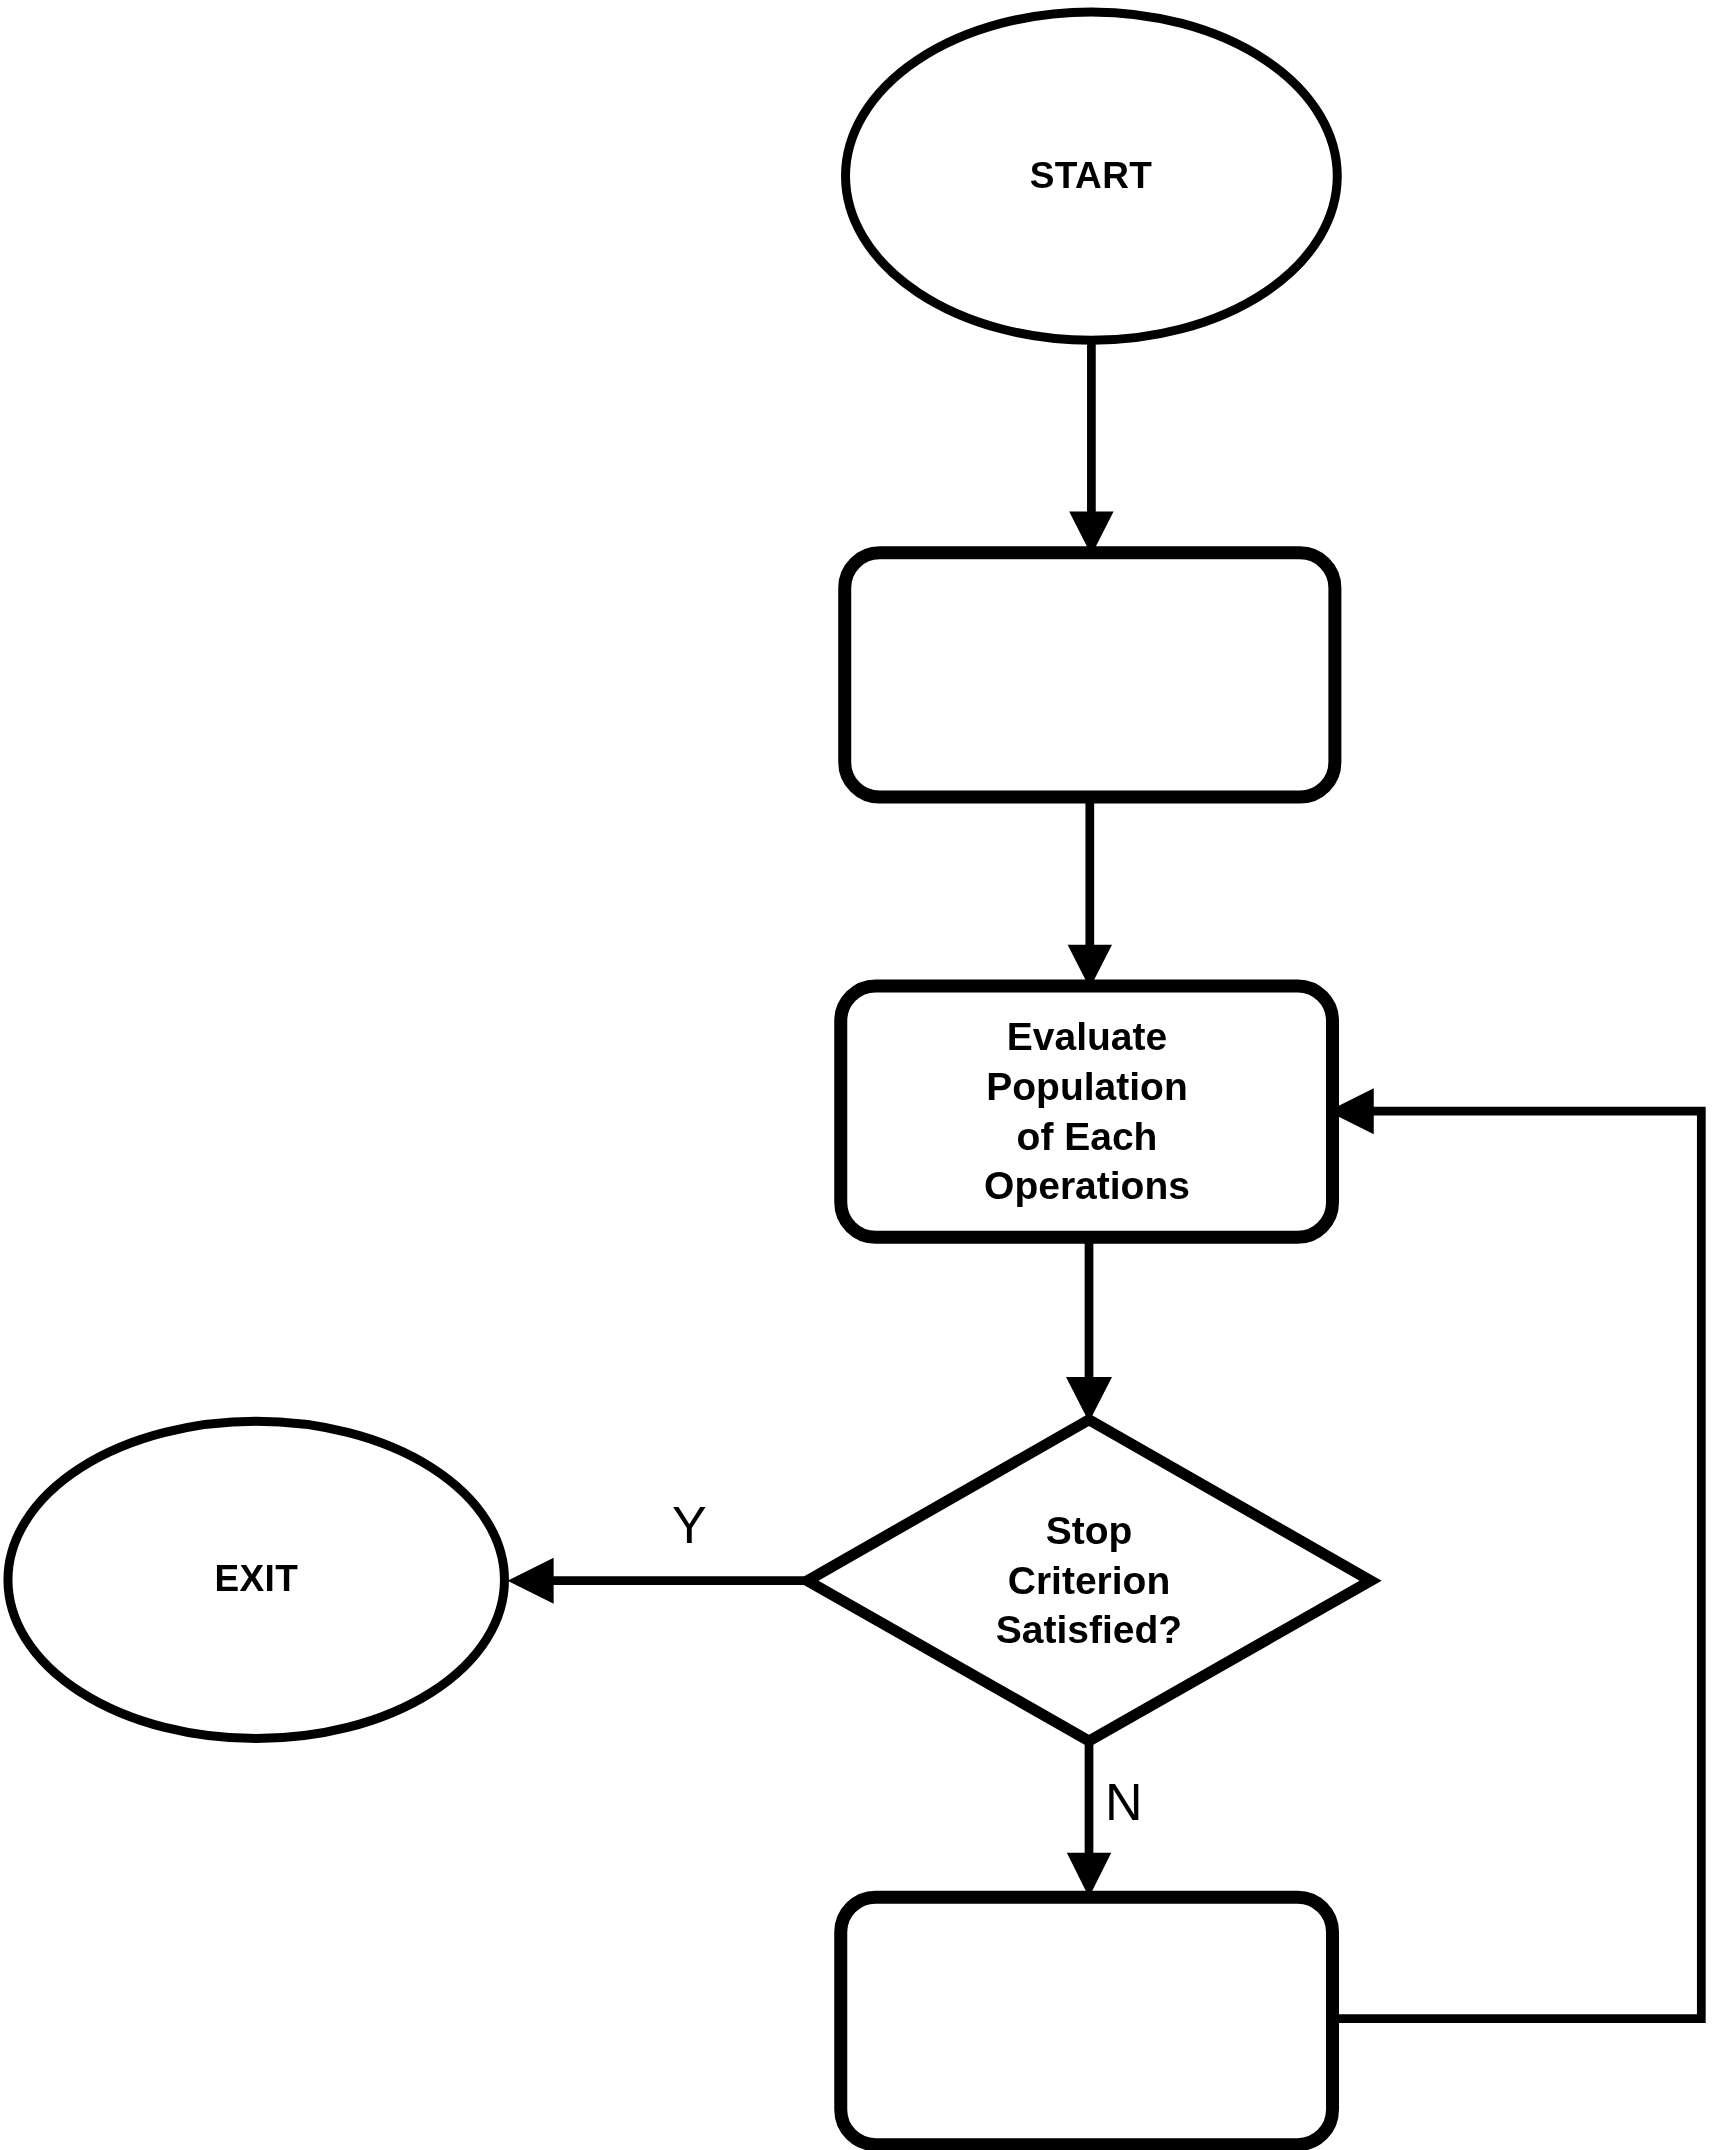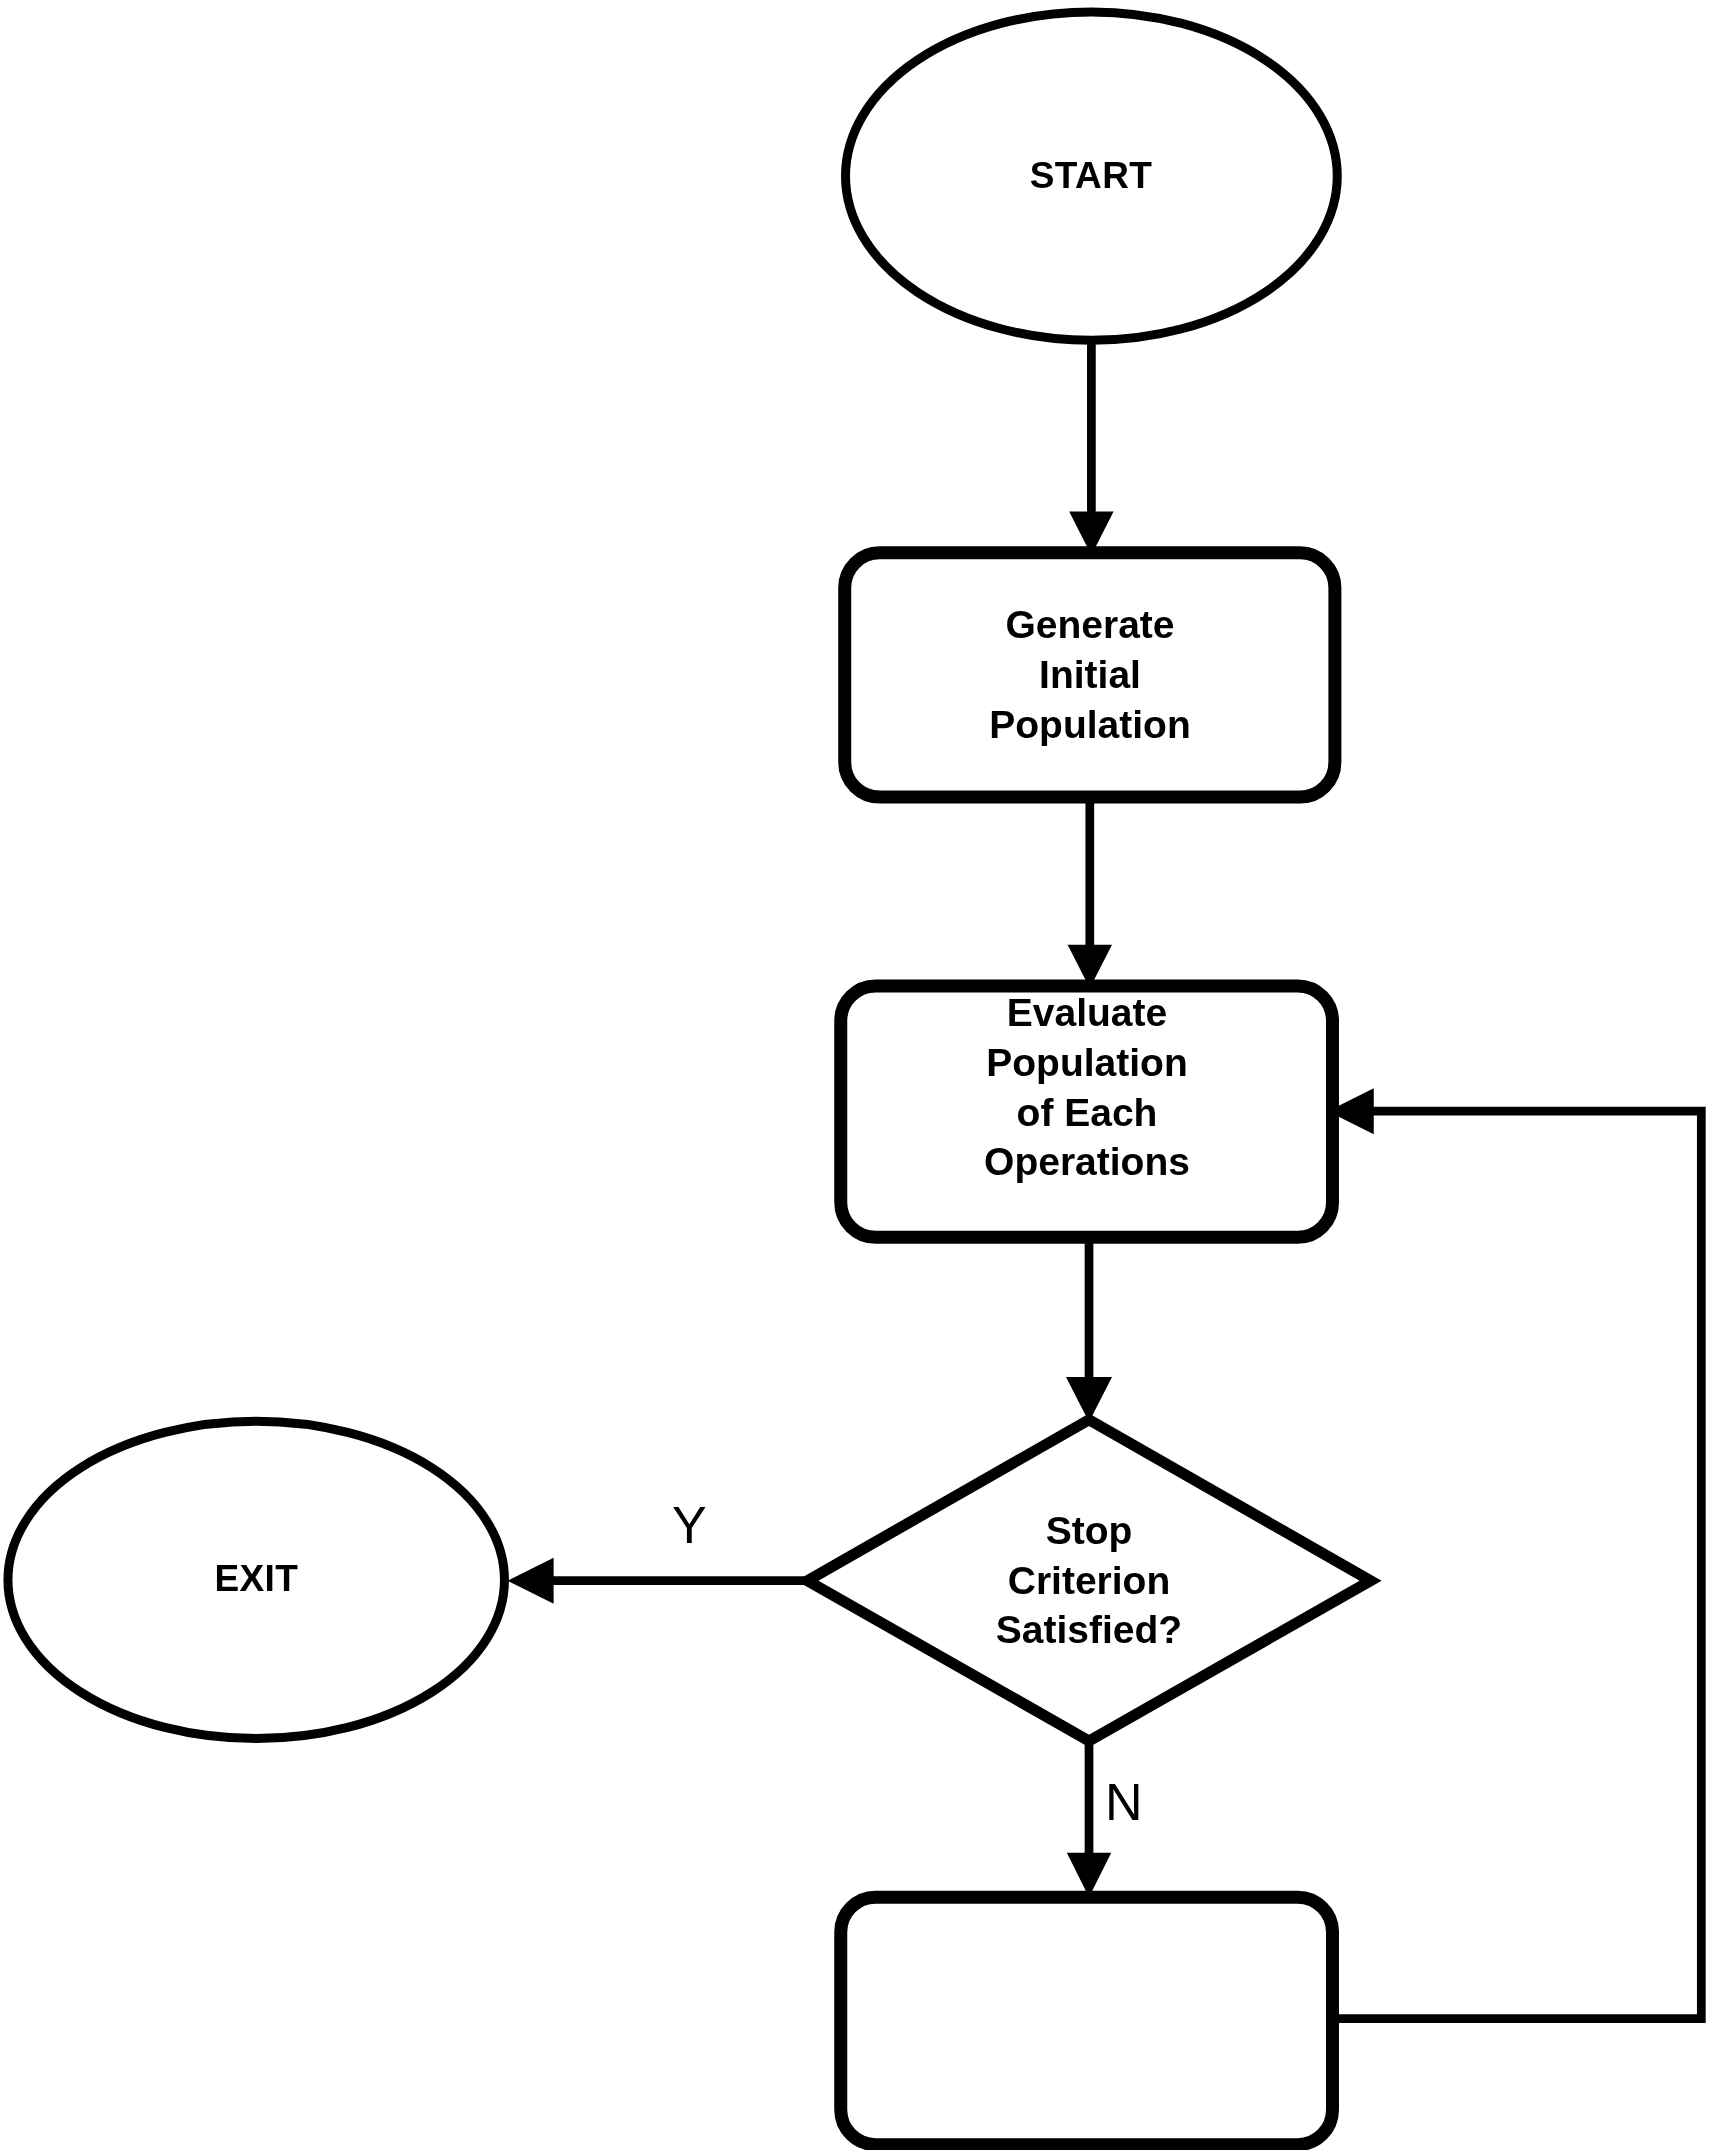--- a/index.html
+++ b/index.html
@@ -130,27 +130,22 @@
     <ellipse class="node-shape ellipse-shape" cx="323" cy="1992" rx="313" ry="200"></ellipse>
 
     <rect class="node-shape box-shape" x="1060" y="2392" width="620" height="312" rx="44" ry="44"></rect>
 
   </svg>
 
   <div class="node-label" id="label-start" style="left:845px; top:12px; width:492px; height:328px;">
     <span class="line">START</span>
   </div>
 
-  <div class="node-label" id="label-generate" style="left:845px; top:553px; width:490px; height:244px;">
-    <span class="line">Generate</span>
-    <span class="line">Initial</span>
-    <span class="line">Population</span>
-  </div>
 
-  <div class="node-label" id="label-evaluate" style="left:841px; top:962px; width:492px; height:251px;">
+  <div class="node-label" id="label-evaluate" style="left:841px; top:986px; width:492px; height:251px;">
     <span class="line">Evaluate</span>
     <span class="line">Population</span>
     <span class="line">of Each</span>
     <span class="line">Operations</span>
   </div>
 
   <div class="node-label" id="label-decision" style="left:851px; top:1459px; width:476px; height:243px;">
     <span class="line">Stop</span>
     <span class="line">Criterion</span>
     <span class="line">Satisfied?</span>

